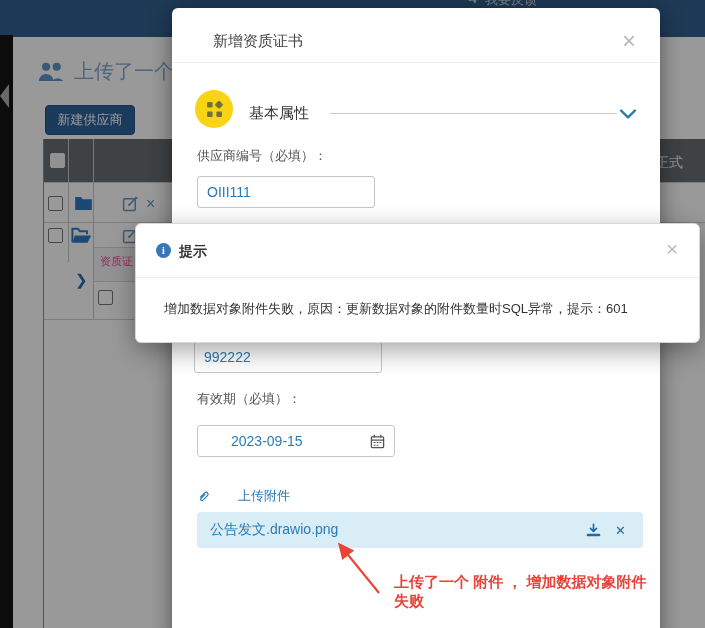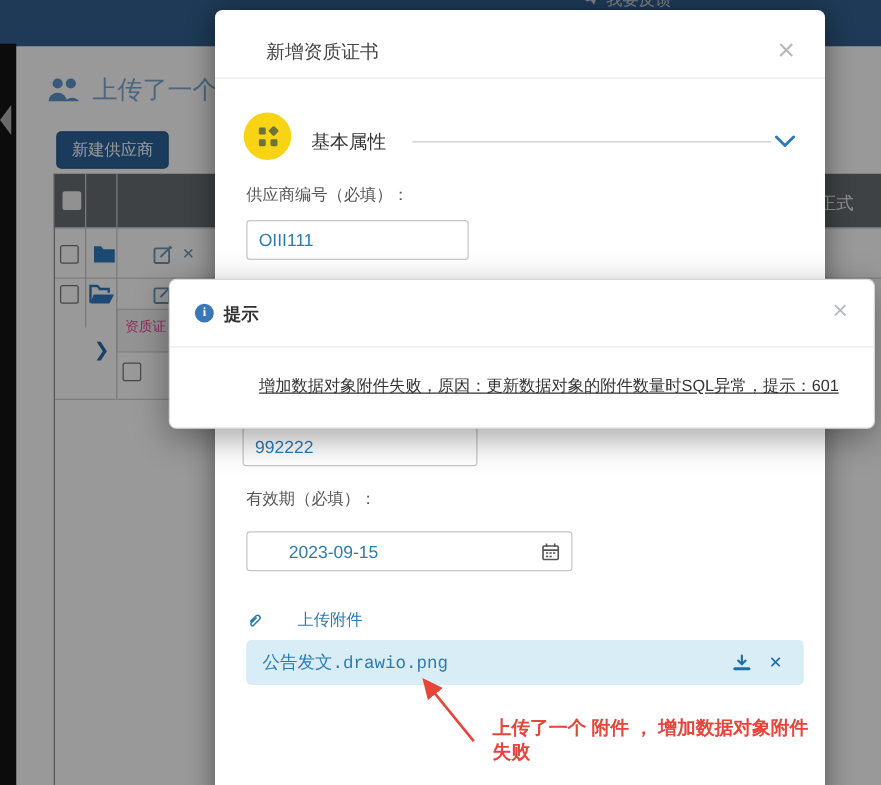--- a/index.html
+++ b/index.html
@@ -34,25 +34,25 @@
   .divider{background:#ececec;height:1px;}
   .seccircle{width:38px;height:38px;border-radius:50%;background:#f8d414;color:#6e7236;
              display:flex;align-items:center;justify-content:center;}
   .sectitle{font-size:15px;color:#333;}
   .flabel{font-size:13px;color:#555;}
   .finput{border:1px solid #c6c6c6;border-radius:3px;background:#fff;font-size:14px;color:#2a7bb5;
           padding:0 9px;box-sizing:border-box;font-family:"Liberation Sans","DejaVu Sans",sans-serif;display:flex;align-items:center;}
   input.finput{display:block;line-height:30px;}
   .bluelink{color:#2a7bb5;font-size:13px;display:flex;align-items:center;gap:5px;}
   .pill{background:#d9edf7;border-radius:4px;display:flex;align-items:center;}
-  .pilltext{color:#2a7bb5;font-size:14px;padding-left:13px;flex:1;font-family:Liberation Mono, monospace;}
+  .pilltext{color:#2a7bb5;font-size:14px;padding-left:13px;flex:1;}
   .pillicon{color:#1c6ea4;}
   .rednote{color:#e8443a;font-size:15px;font-weight:bold;}
   .atitle{font-size:14px;font-weight:bold;color:#333;}
-  .amsg{font-size:13px;color:#333;text-align:right;text-decoration:underline;}
+  .amsg{font-size:13px;color:#333;text-align:left;}
   .infocirc{width:15px;height:15px;border-radius:50%;background:#3a77b8;color:#fff;
             font-size:10px;font-weight:bold;display:flex;align-items:center;justify-content:center;
             font-family:"Liberation Serif",serif;}
 </style>
 </head>
 <body>
 
 <div class="stage">
 
   <div class="abs topnav"></div>
@@ -150,21 +150,21 @@
         <path d="M1 1.5 L7 7.5 L13 1.5"></path>
       </svg>
     </div>
 
     <div class="abs flabel" style="left:25px;top:139px;">供应商编号（必填）：</div>
     <input class="abs finput" style="left: 25px; top: 168px; width: 178px; height: 32px;" value="OIII111">
 
     <input class="abs finput" style="left: 22px; top: 333px; width: 188px; height: 32px;" value="992222">
 
     <div class="abs flabel" style="left:25px;top:382px;">有效期（必填）：</div>
-    <div class="abs finput" style="left:25px;top:417px;width:261px;height:32px;padding-left:33px;">
+    <div class="abs finput" style="left:25px;top:417px;width:198px;height:32px;padding-left:33px;">
       <span style="flex:1;">2023-09-15</span>
       <span style="color:#555;display:inline-flex;">
         <svg width="15" height="15" viewBox="0 0 16 16" fill="none" stroke="currentColor" stroke-width="1.4">
           <rect x="1.5" y="3" width="13" height="11.5" rx="1"></rect>
           <path d="M1.5 6.5 H14.5 M4.5 0.8 v3 M11.5 0.8 v3"></path>
           <path d="M4 9 h2 M7 9 h2 M10 9 h2 M4 12 h2 M7 12 h2" stroke-width="1.2"></path>
         </svg>
       </span>
     </div>
 

